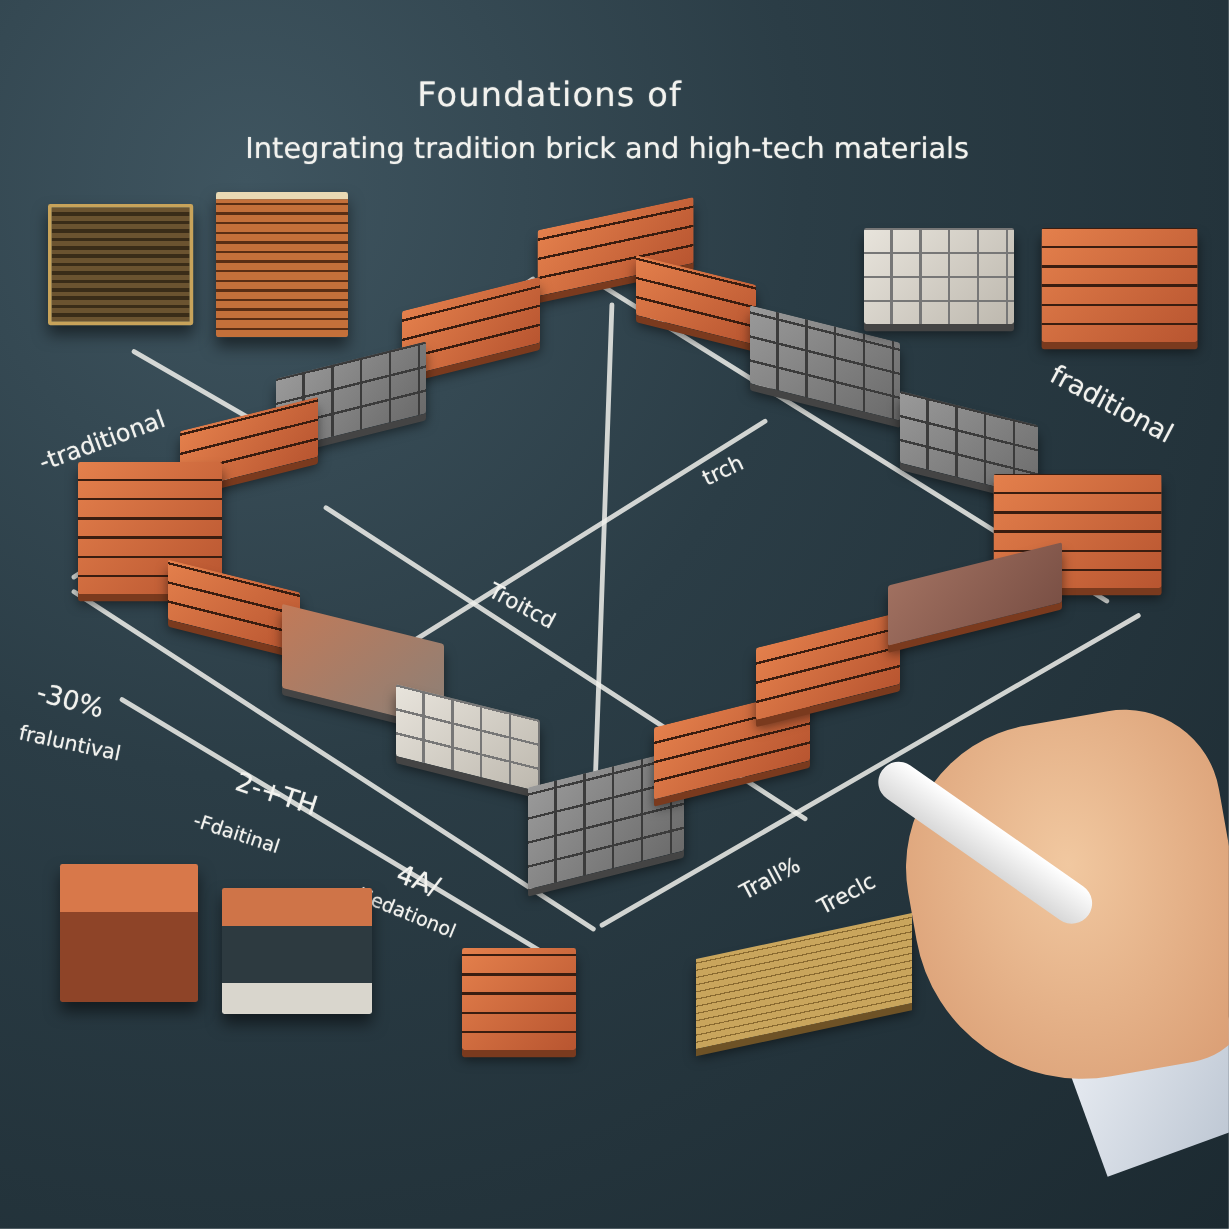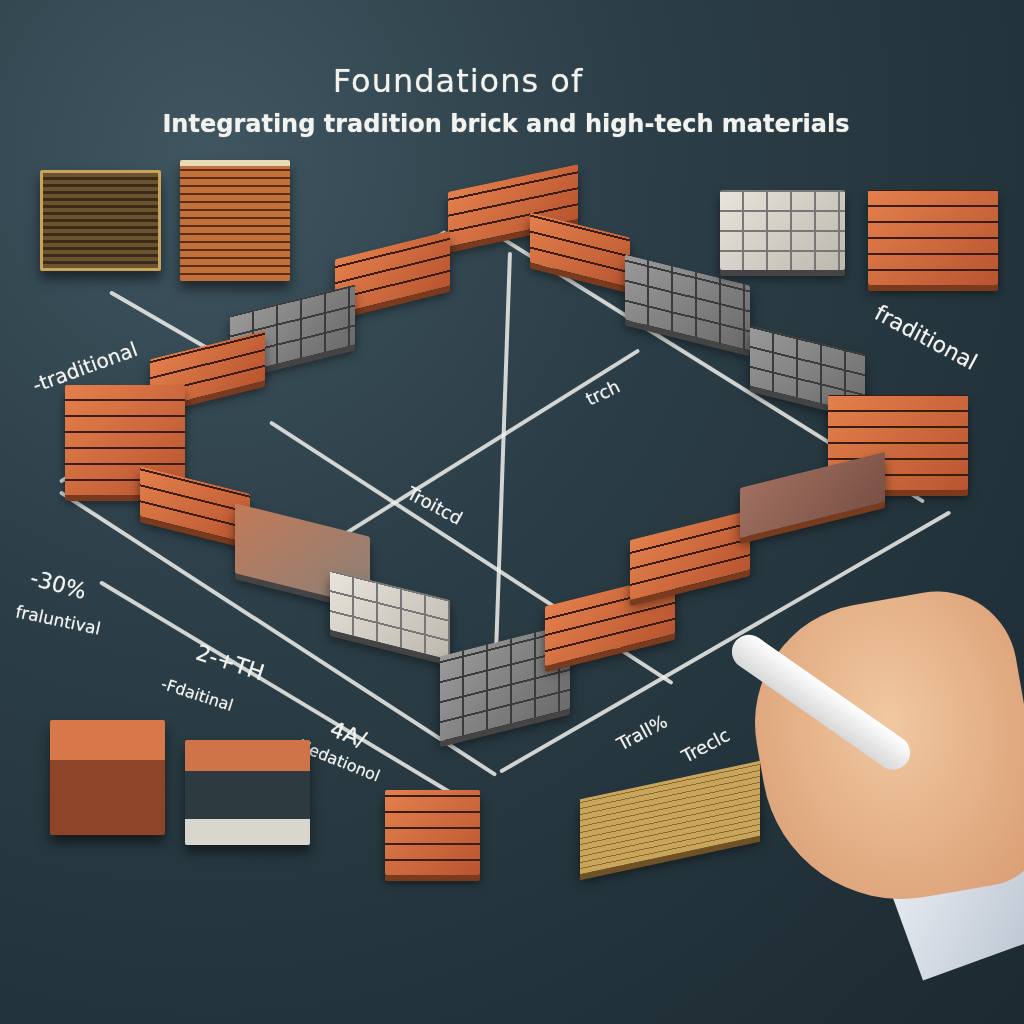--- a/index.html
+++ b/index.html
@@ -1,22 +1,22 @@
 <!DOCTYPE html>
 <html><head>
 <meta charset="utf-8">
 <style>
   html,body{margin:0;padding:0;}
   body{width:1024px;height:1024px;overflow:hidden;position:relative;
     background: radial-gradient(ellipse at 20% 15%, #3f5560 0%, #2b3d46 40%, #1c2a31 100%);
     font-family:"DejaVu Sans", sans-serif;}
   .chalk{position:absolute;color:#f2f2ee;font-family:"DejaVu Sans", sans-serif;white-space:nowrap;
     text-shadow:0 0 1px rgba(255,255,255,.6);}
-  .title{left:0;width:916px;top:62px;text-align:center;font-size:32px;letter-spacing:1px;}
-  .subtitle{left:0;width:1012px;top:110px;text-align:center;font-size:24px;font-weight:bold;}
+  .title{left:0;width:916px;top:62px;text-align:center;font-size:28px;letter-spacing:1px;}
+  .subtitle{left:0;width:1012px;top:110px;text-align:center;font-size:24px;}
   .line{position:absolute;background:rgba(240,240,235,.85);height:4px;border-radius:2px;transform-origin:0 50%;}
   .brick{position:absolute;border-radius:2px;
     background:
       repeating-linear-gradient(0deg, transparent 0 14px, #3a1d10 14px 16px),
       linear-gradient(135deg,#e4804c,#b85530);
     box-shadow:0 6px 0 #7a3a1e, 0 8px 10px rgba(0,0,0,.5);}
   .stone{position:absolute;border-radius:2px;
     background:
       repeating-linear-gradient(90deg, transparent 0 22px, #3b3b3b 22px 24px),
       repeating-linear-gradient(0deg, transparent 0 18px, #3b3b3b 18px 20px),

